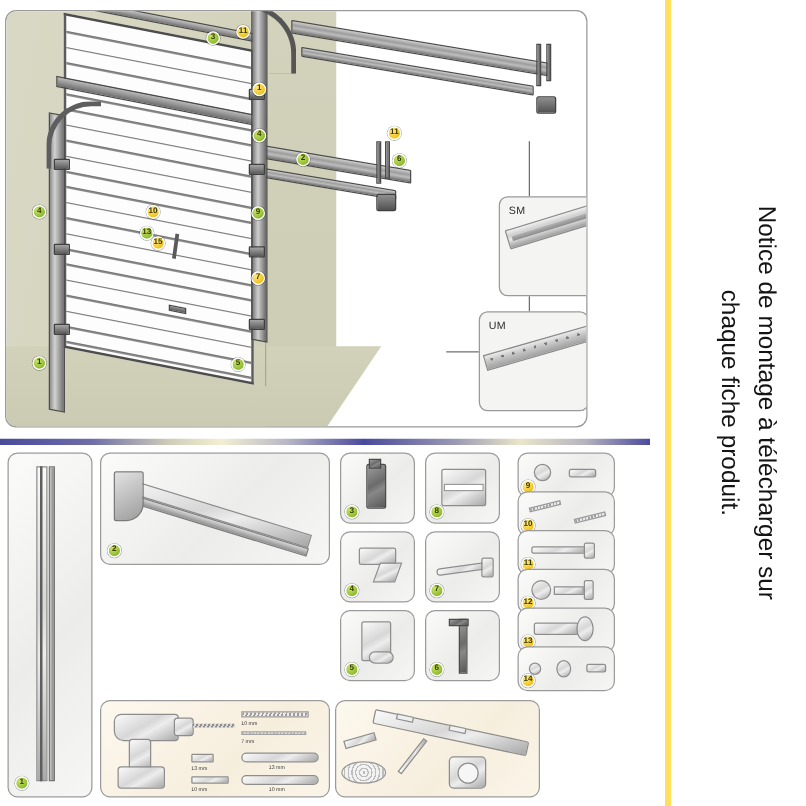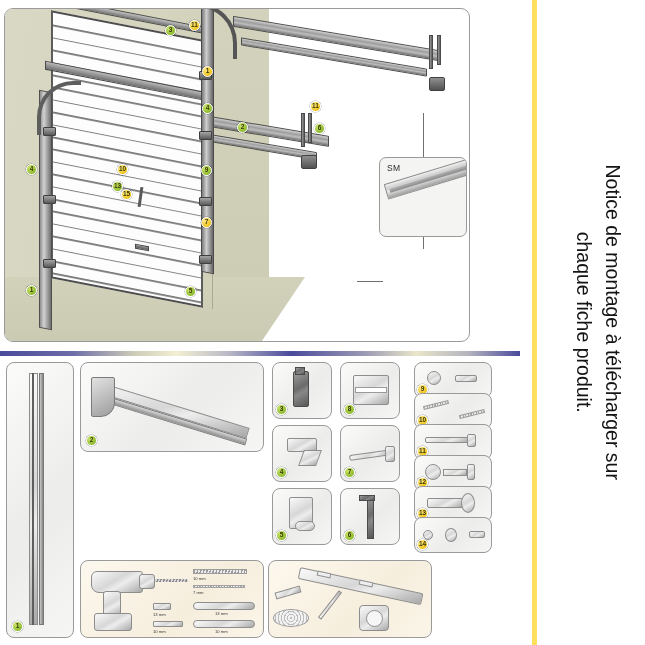--- a/index.html
+++ b/index.html
@@ -122,21 +122,21 @@
     position: absolute; left: 104px; top: 226px; width: 14px; height: 5px;
     background: linear-gradient(180deg,#909090,#5c5c5c); border: 1px solid #474747;
     transform: skewY(11deg);
   }
 
   
   .inset {
     position: absolute; border: 1px solid #9a9a9a; border-radius: 7px;
     background: #f4f4f2; overflow: hidden;
   }
-  #inset-sm { left: 374px; top: 148px; width: 88px; height: 80px; }
+  #inset-sm { left: 394px; top: 148px; width: 88px; height: 80px; }
   #inset-um { left: 378px; top: 240px; width: 88px; height: 80px; }
   .inset-label {
     position: absolute; left: 7px; top: 5px;
     font-size: 8.5px; color: #2b2b2b; letter-spacing: .3px;
   }
   .rail-sm {
     position: absolute; left: 6px; top: 26px; width: 104px; height: 16px;
     background: linear-gradient(180deg,#f0f0f0 0%,#cfcfcf 30%,#e8e8e8 52%,#9e9e9e 100%);
     border: 1px solid #8c8c8c; transform: rotate(-17deg); transform-origin: left center;
     border-radius: 1px;
@@ -279,20 +279,24 @@
 
       <div class="leader-line" style="left:418px;top:104px;width:1px;height:44px;"></div>
       <div class="leader-line" style="left:418px;top:228px;width:1px;height:12px;"></div>
       <div class="leader-line" style="left:352px;top:272px;width:26px;height:1px;"></div>
 
       <div class="inset" id="inset-sm">
         <span class="inset-label">SM</span>
         <div class="rail-sm"></div>
       </div>
 
+      <div class="inset" id="inset-um">
+        <span class="inset-label">UM</span>
+        <div class="rail-um"></div>
+      </div>
 
       <div id="callout-layer">
           <div class="badge green" style="left: 160px; top: 16px;">3</div>
           <div class="badge amber" style="left: 184px; top: 11px;">11</div>
           <div class="badge amber" style="left: 197px; top: 57px;">1</div>
           <div class="badge green" style="left: 197px; top: 94px;">4</div>
           <div class="badge green" style="left: 232px; top: 113px;">2</div>
           <div class="badge amber" style="left: 305px; top: 92px;">11</div>
           <div class="badge green" style="left: 309px; top: 114px;">6</div>
           <div class="badge green" style="left: 196px; top: 156px;">9</div>

